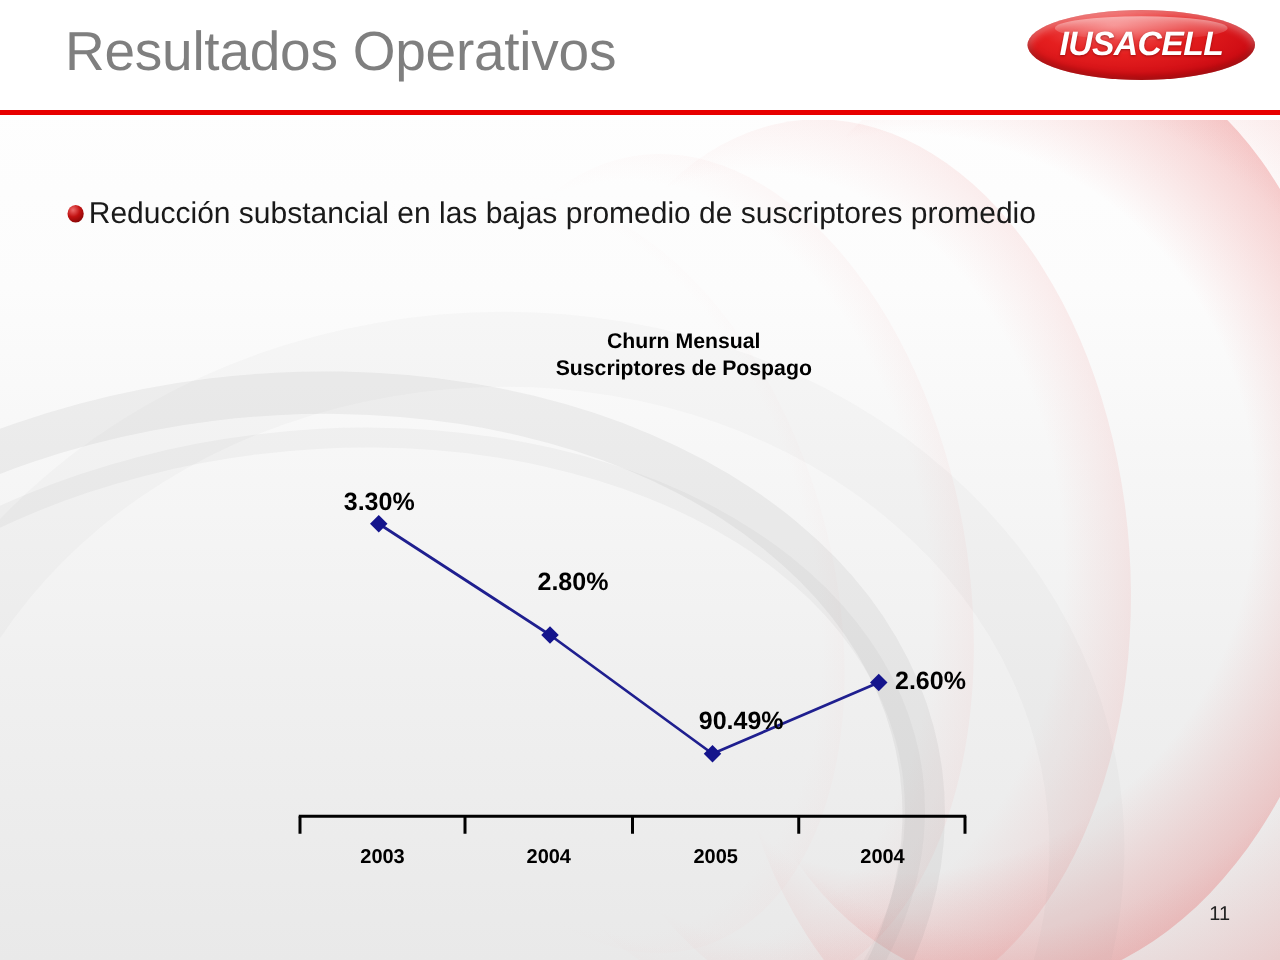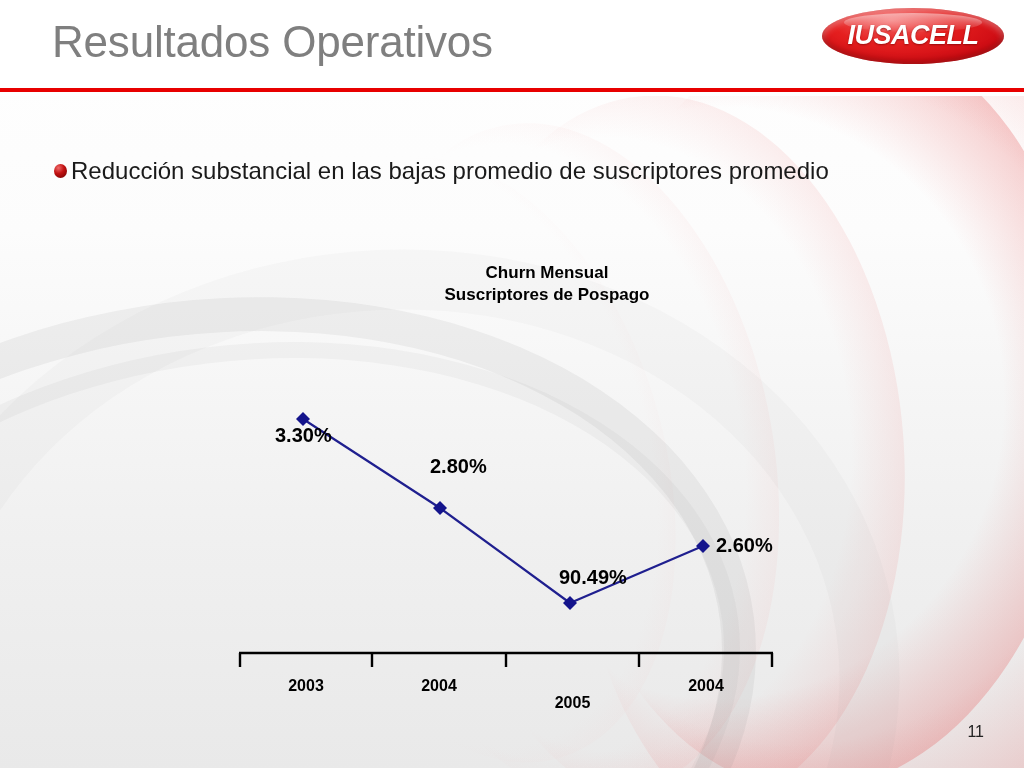--- a/index.html
+++ b/index.html
@@ -308,26 +308,26 @@
       <polygon points="703,539 710,546 703,553 696,546" fill="#14148c"></polygon>
 
       <line x1="239" y1="653" x2="773" y2="653" stroke="#000000" stroke-width="2.4"></line>
       <line x1="240" y1="653" x2="240" y2="667" stroke="#000000" stroke-width="2.4"></line>
       <line x1="772" y1="653" x2="772" y2="667" stroke="#000000" stroke-width="2.4"></line>
       <line x1="372" y1="653" x2="372" y2="667" stroke="#000000" stroke-width="2.4"></line>
       <line x1="506" y1="653" x2="506" y2="667" stroke="#000000" stroke-width="2.4"></line>
       <line x1="639" y1="653" x2="639" y2="667" stroke="#000000" stroke-width="2.4"></line>
     </svg>
 
-    <div class="point-label" style="left:275px; top:391px;margin-top:33px;">3.30%</div>
+    <div class="point-label" style="left:275px; top:391px;">3.30%</div>
     <div class="point-label" style="left:430px; top:455px;">2.80%</div>
     <div class="point-label" style="left:559px; top:566px;">90.49%</div>
     <div class="point-label" style="left:716px; top:534px;">2.60%</div>
 
     <div class="axis-tick-label" style="left:239px; top:677px; width:134px;">2003</div>
     <div class="axis-tick-label" style="left:372px; top:677px; width:134px;">2004</div>
-    <div class="axis-tick-label" style="left:506px; top:694px; width:133px;">2005</div>
+    <div class="axis-tick-label" style="left:506px; top:677px; width:133px;">2005</div>
     <div class="axis-tick-label" style="left:639px; top:677px; width:134px;">2004</div>
   </div>
 
   <div class="page-number">11</div>
 
 </div>
 
 </body></html>

